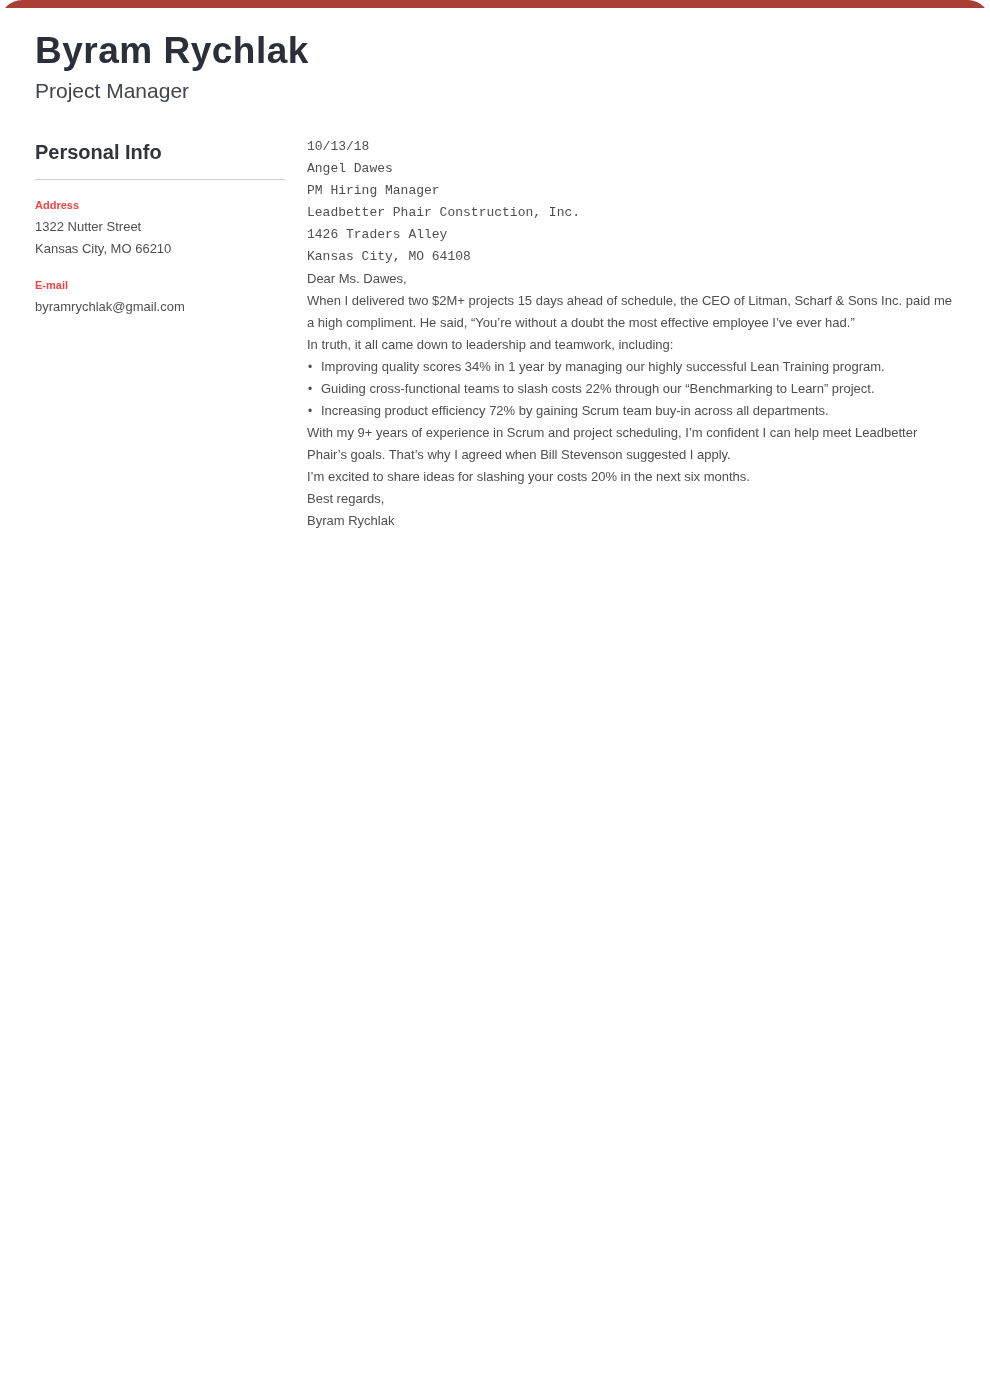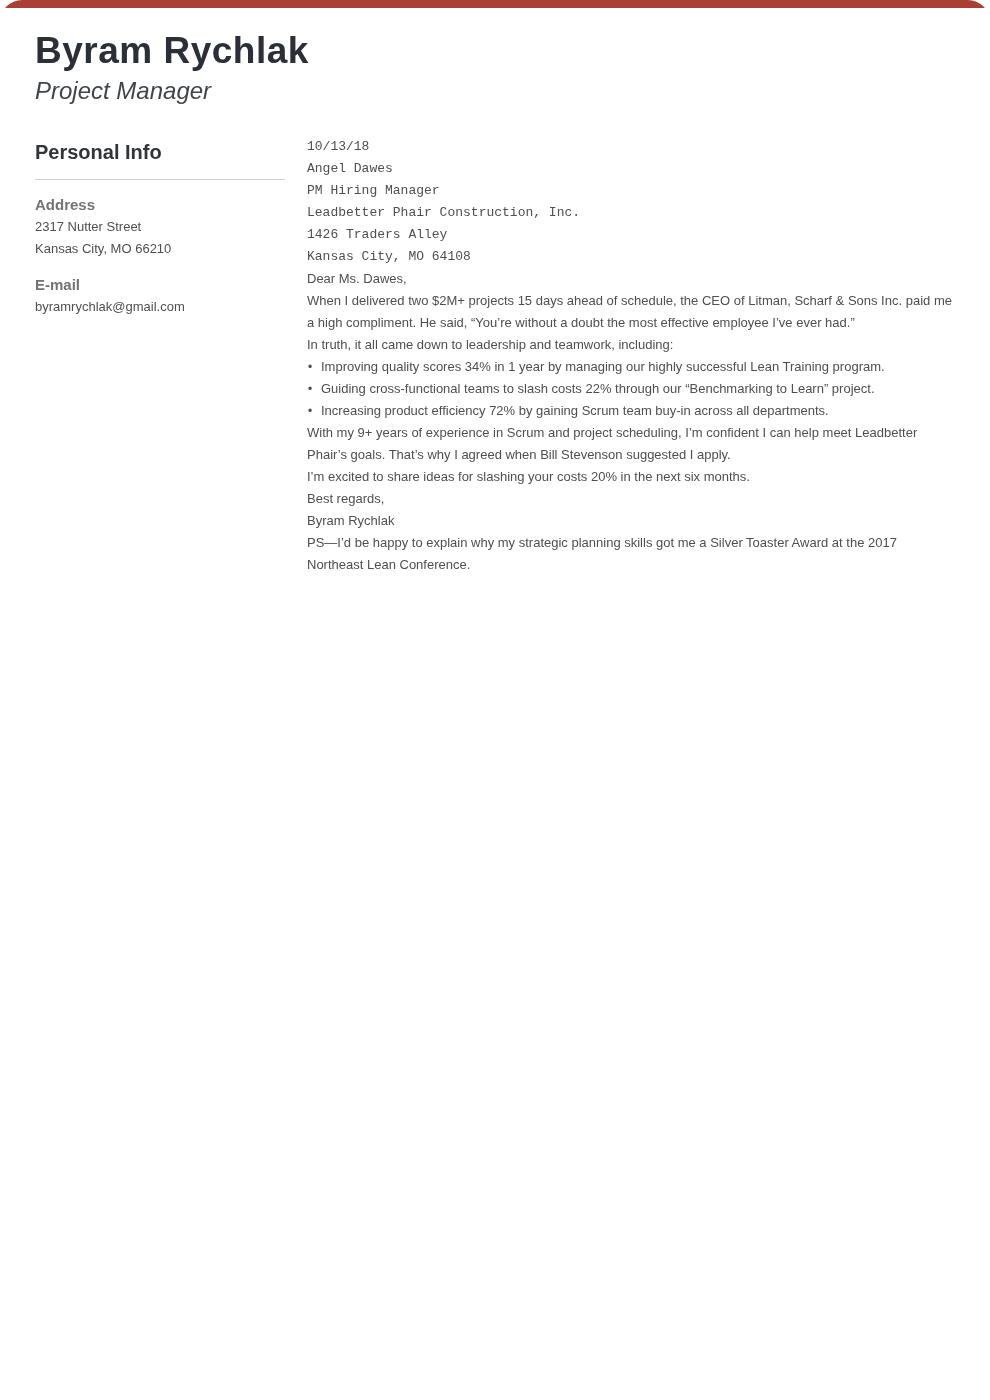--- a/index.html
+++ b/index.html
@@ -27,22 +27,21 @@
   .name {
     margin: 0;
     font-size: 37px;
     font-weight: bold;
     line-height: 42px;
     color: #2a2f38;
     letter-spacing: 0.5px;
   }
   .job-title {
     margin: 6px 0 0 0;
-    font-size: 24px;
-    font-style: italic;
+    font-size: 21px;
     font-weight: normal;
     line-height: 26px;
     color: #40454d;
   }
   .sidebar {
     position: absolute;
     left: 35px;
     top: 140px;
     width: 250px;
   }
@@ -50,24 +49,24 @@
     margin: 0;
     font-size: 20px;
     font-weight: bold;
     line-height: 24px;
     color: #30343b;
     padding-bottom: 15px;
     border-bottom: 1px solid #cfcfcf;
   }
   .info-group { margin-top: 14px; }
   .info-label {
-    font-size: 15px;
+    font-size: 11px;
     font-weight: bold;
     line-height: 22px;
-    color: #737373;
+    color: #ef4444;
   }
   .info-value {
     font-size: 13px;
     line-height: 22px;
     color: #4f4f4f;
     white-space: pre-line;
   }
   .main {
     position: absolute;
     left: 307px;
@@ -110,21 +109,21 @@
   <div class="header">
     <h1 class="name">Byram Rychlak</h1>
     <div class="job-title">Project Manager</div>
   </div>
 
   <div class="sidebar">
     <h2 class="sidebar-heading">Personal Info</h2>
 
     <div class="info-group">
       <div class="info-label">Address</div>
-      <div class="info-value lines">2317 Nutter Street
+      <div class="info-value lines">1322 Nutter Street
 Kansas City, MO 66210</div>
     </div>
 
 
     <div class="info-group">
       <div class="info-label">E-mail</div>
       <div class="info-value lines">byramrychlak@gmail.com</div>
     </div>
   </div>
 
@@ -149,17 +148,15 @@
       <li>Increasing product efficiency 72% by gaining Scrum team buy-in across all departments.</li>
     </ul>
 
     <p class="lines mb22">With my 9+ years of experience in Scrum and project scheduling, I’m confident I can help meet Leadbetter
 Phair’s goals. That’s why I agreed when Bill Stevenson suggested I apply.
 I’m excited to share ideas for slashing your costs 20% in the next six months.</p>
 
     <p class="lines mb22">Best regards,
 Byram Rychlak</p>
 
-    <p class="lines">PS—I’d be happy to explain why my strategic planning skills got me a Silver Toaster Award at the 2017
-Northeast Lean Conference.</p>
   </div>
 
 </div>
 
 </body></html>

